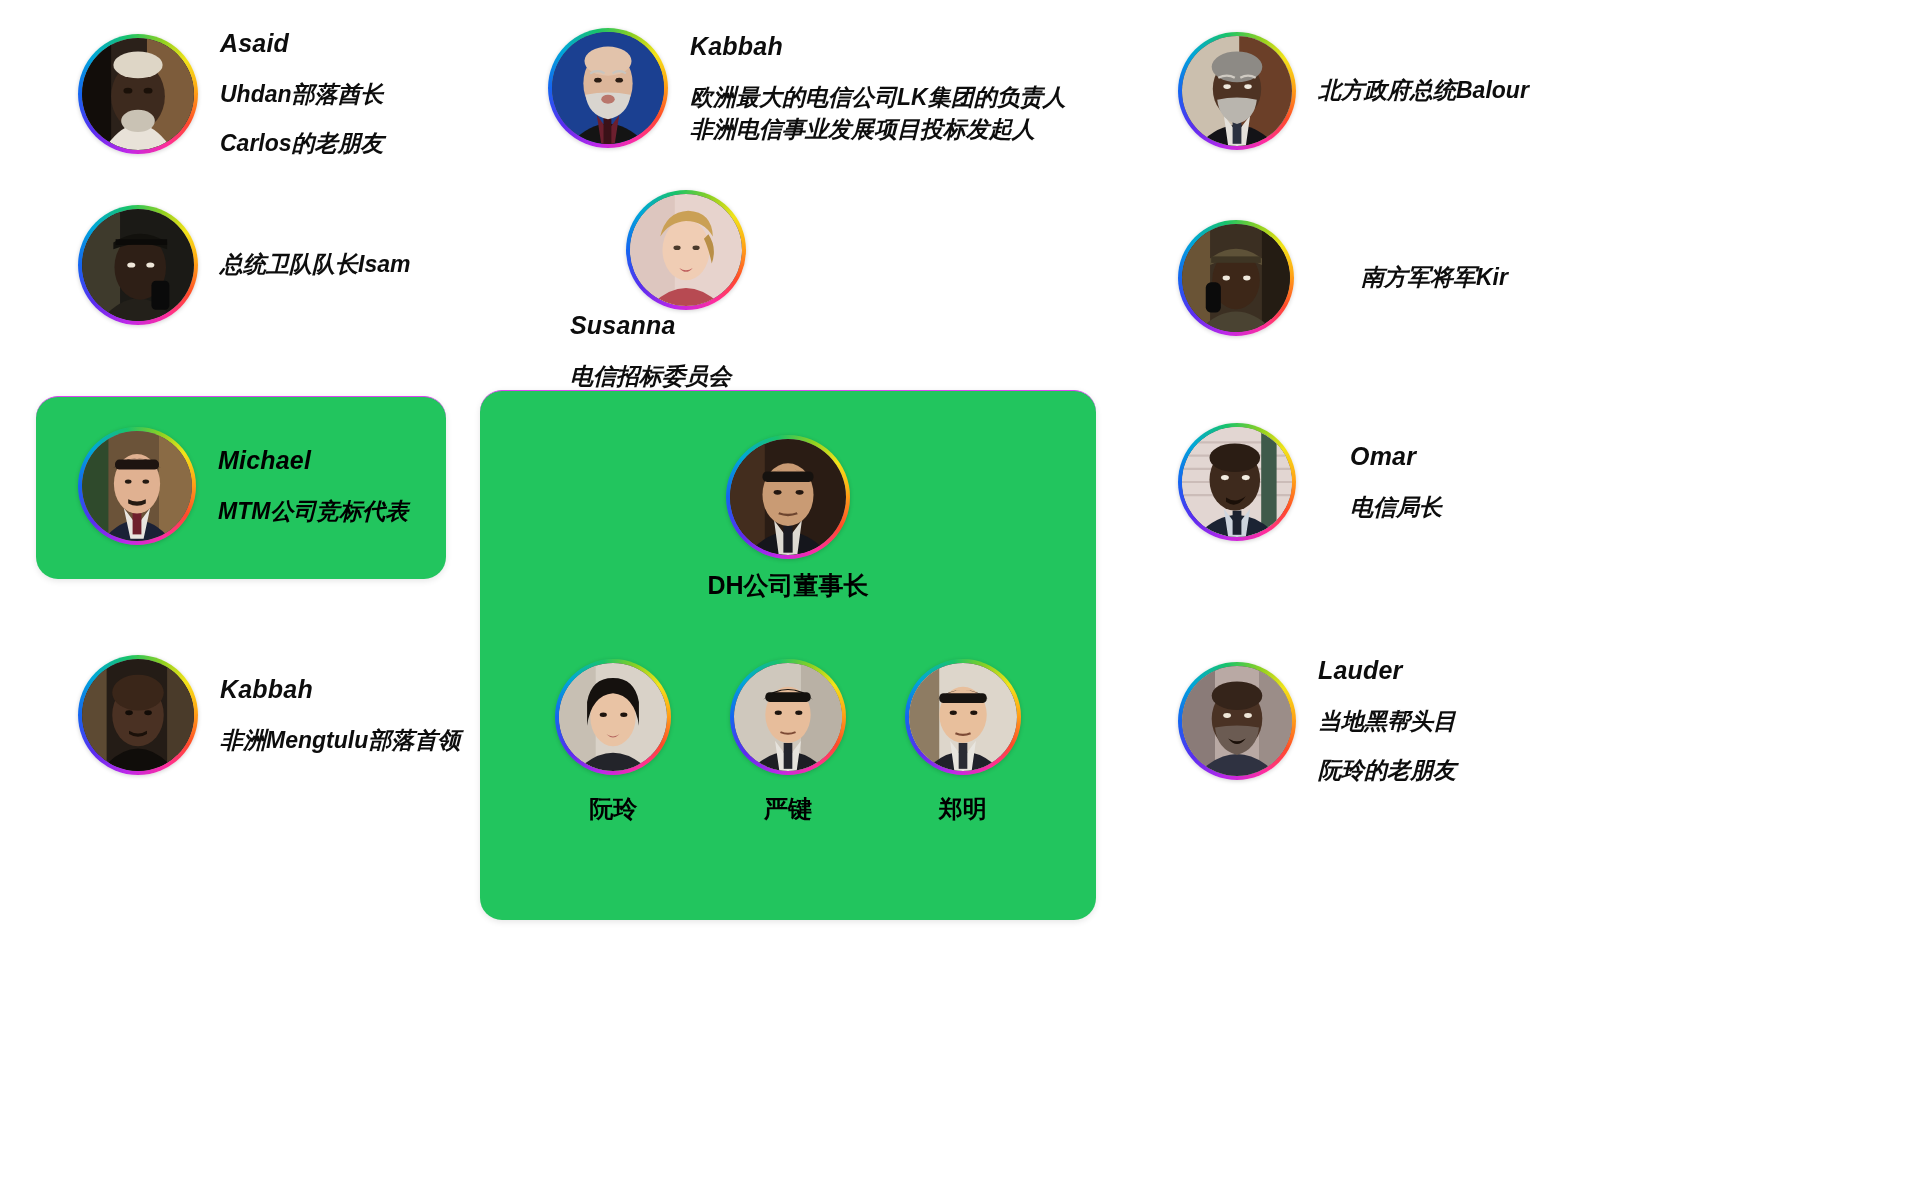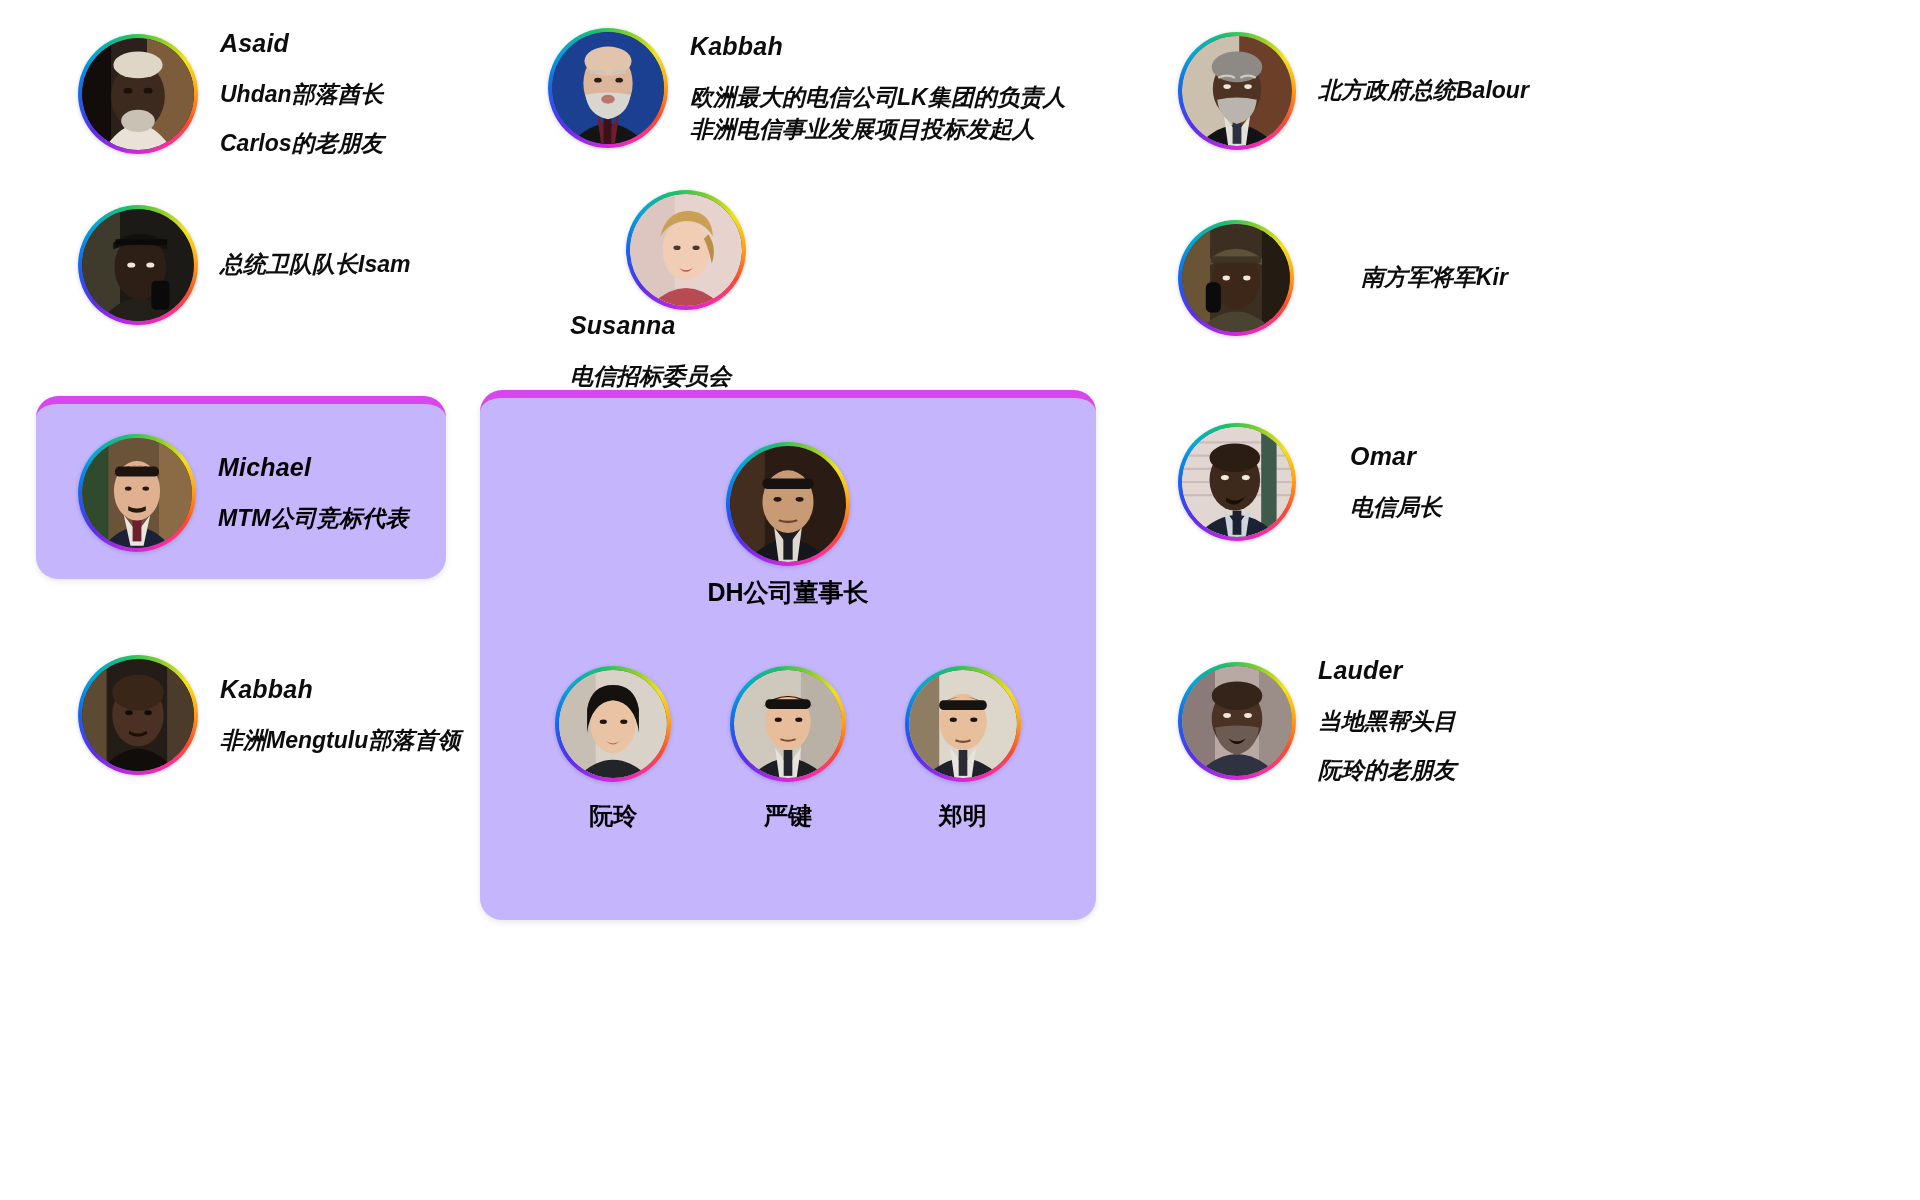--- a/index.html
+++ b/index.html
@@ -71,23 +71,23 @@
     font-weight: bold;
     line-height: 1.38;
     white-space: pre-line;
   }
   .gap-lg { margin-top: 21px; }
   .gap-sm { margin-top: 17px; text-align: center; }
 
   
   .bluebox {
     position: absolute;
-    background: #c4b5fd;
+    background: #22c55e;
     border-radius: 14px;
-    border-top: 8px solid #d946ef;
+    border-top: 1px solid #d946ef;
     box-shadow: 0 2px 6px rgba(0,0,0,0.10);
   }
   .bluebox.round { border-radius: 22px; }
   .bluebox .text { color: #000000; }
 
   
   .dh-leader {
     position: absolute;
     left: 0; right: 0;
     top: 44px;

